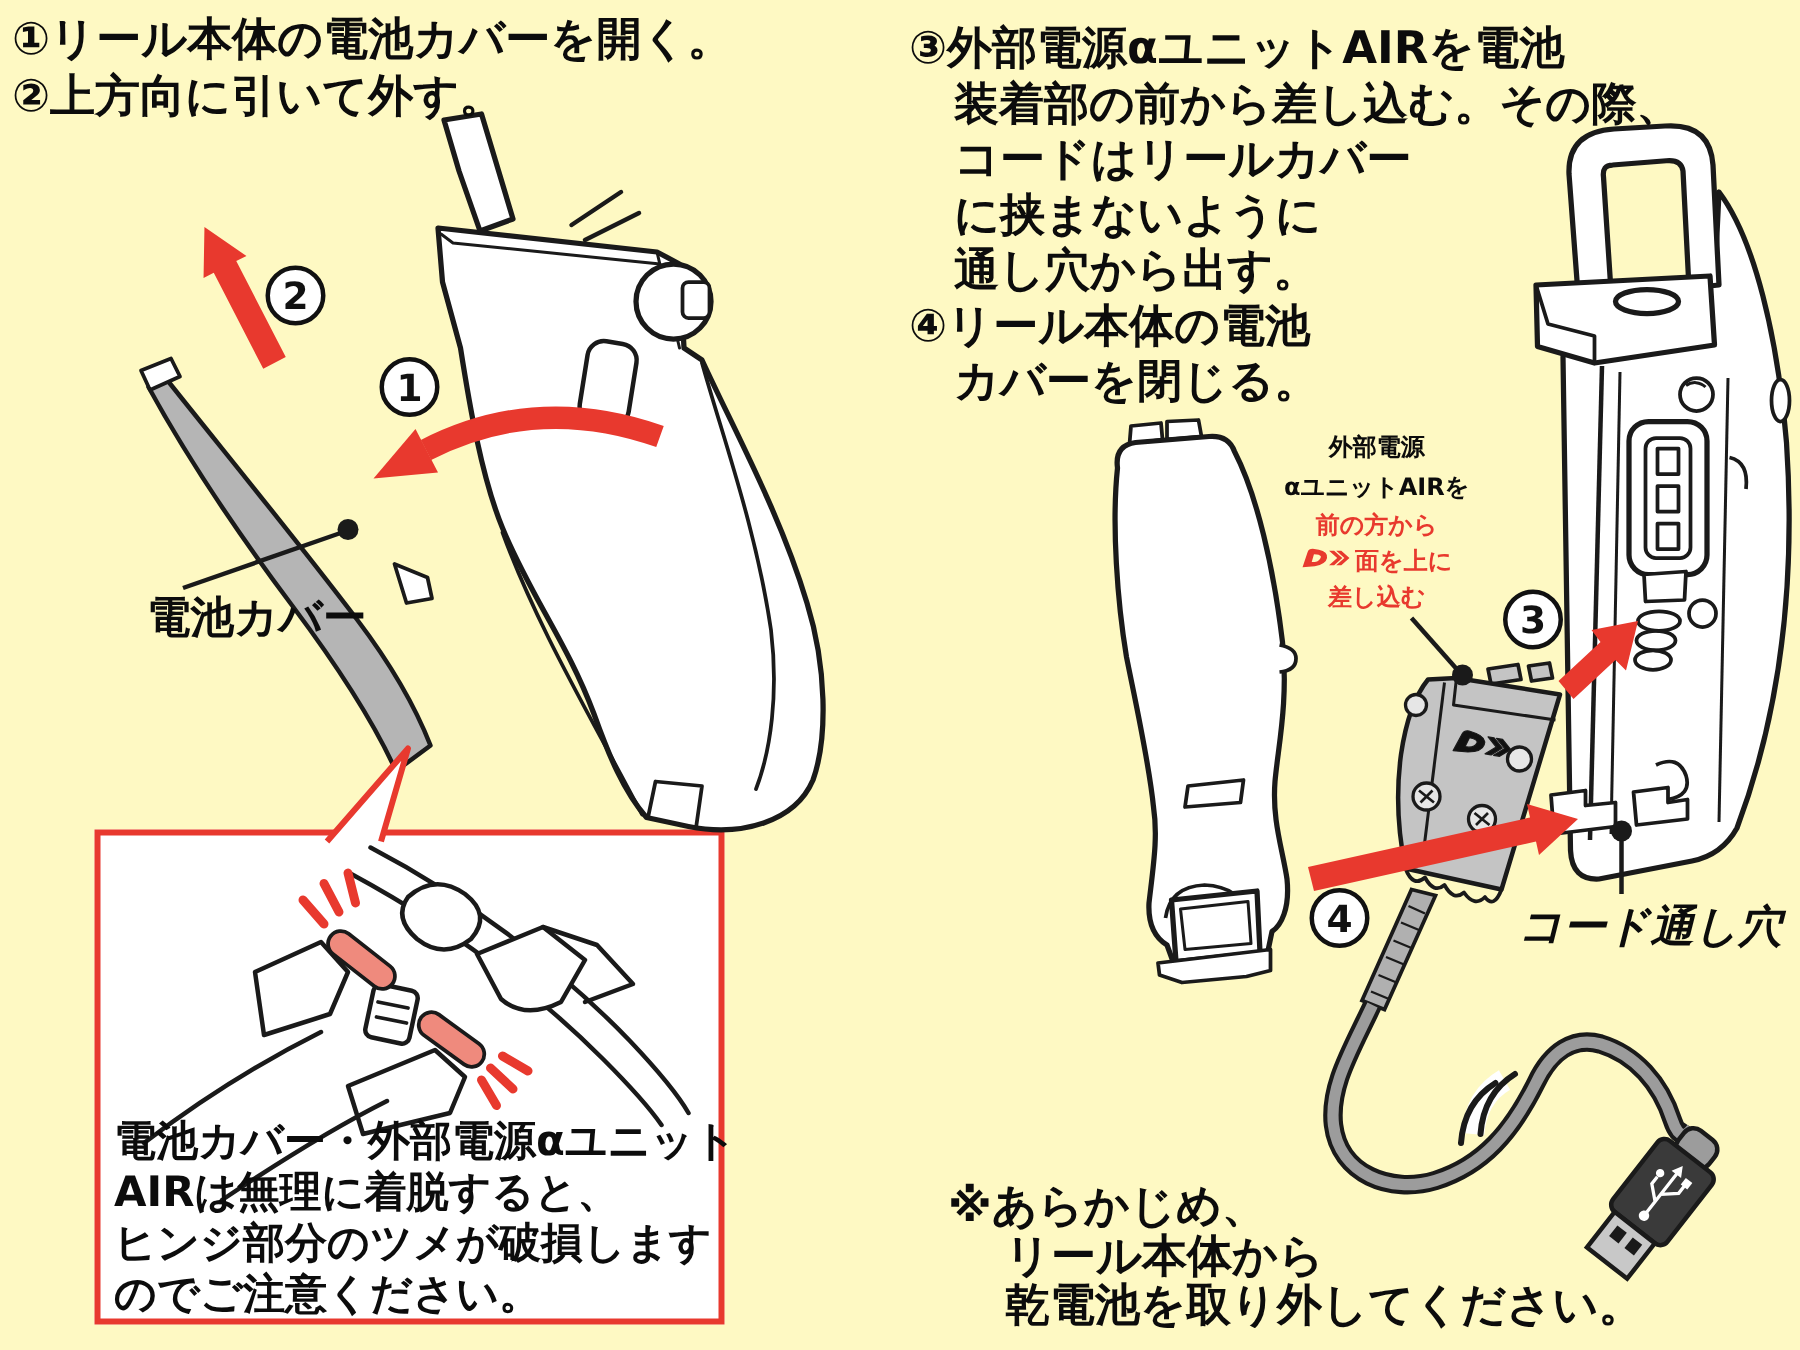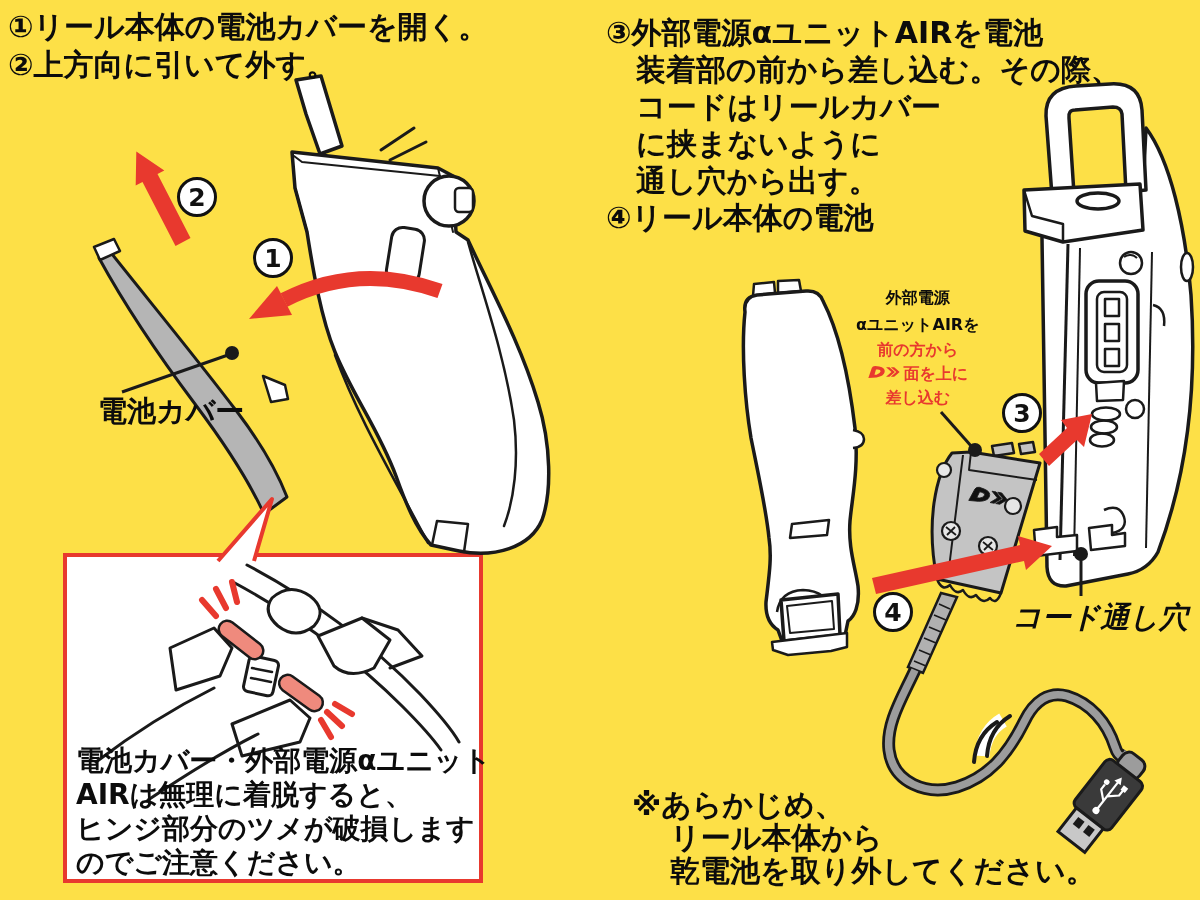--- a/index.html
+++ b/index.html
@@ -1,20 +1,20 @@
 <!DOCTYPE html>
 <html style="--accent-red: #e8392e; --cover-gray: #b5b5b5; --pin-pink: #ef8a7d; --unit-gray: #c4c4c4; --cable-gray: #9c9c9c; --plug-black: #3a3a3a;"><head>
 <meta charset="utf-8">
 <style>
   :root{
     --accent-red:#e8392e; --cover-gray:#b5b5b5; --pin-pink:#ef8a7d;
     --unit-gray:#c4c4c4; --cable-gray:#9c9c9c; --plug-black:#3a3a3a;
   }
   html,body{margin:0;padding:0;background:#fff;}
-  #canvas{position:relative;width:1200px;height:900px;background:#fde047;overflow:hidden;
+  #canvas{position:relative;width:1200px;height:900px;background:#fef9c3;overflow:hidden;
     font-family:"DejaVu Sans","Liberation Sans",sans-serif;font-weight:700;color:#0c0c0c;}
   .abs{position:absolute;}
   #art{left:0;top:0;z-index:2;pointer-events:none;}
   .txt{z-index:3;white-space:nowrap;}
   .steps-left{left:8px;top:8px;font-size:30px;line-height:38px;}
   .steps-right{left:606px;top:14px;font-size:30px;line-height:37px;}
   .ind{padding-left:30px;}
   .warn-box{left:63px;top:553px;width:412px;height:322px;border:4px solid var(--accent-red);background:#fff;z-index:1;}
   .warn-text{left:76px;top:744px;font-size:28px;line-height:34px;}
   .note{left:632px;top:788px;font-size:30px;line-height:33px;}
@@ -214,20 +214,21 @@
     <div>②上方向に引いて外す。</div>
   </div>
 
   <div class="abs txt steps-right">
     <div>③外部電源αユニットAIRを電池</div>
     <div class="ind">装着部の前から差し込む。その際、</div>
     <div class="ind">コードはリールカバー</div>
     <div class="ind">に挟まないように</div>
     <div class="ind">通し穴から出す。</div>
     <div>④リール本体の電池</div>
+    <div class="ind">カバーを閉じる。</div>
   </div>
 
   <div class="abs txt unit-label">
     <div>外部電源</div>
     <div>αユニットAIRを</div>
     <div class="red">前の方から</div>
     <div class="red logoline">
       <svg width="34" height="16" viewBox="0 0 50 22">
           <use href="#daiwa-mark"></use>
         </svg><span>面を上に</span>

